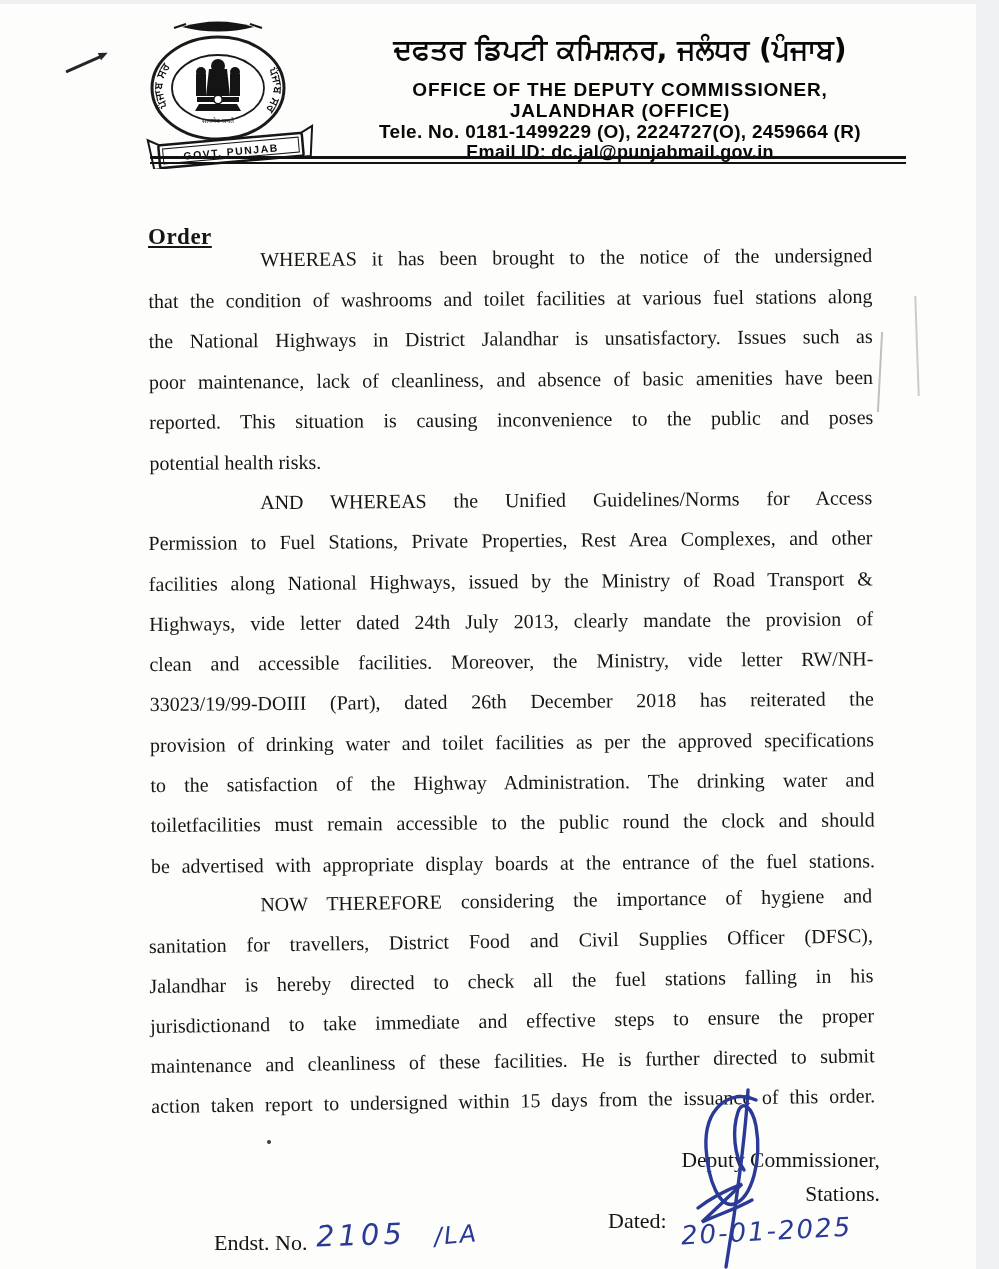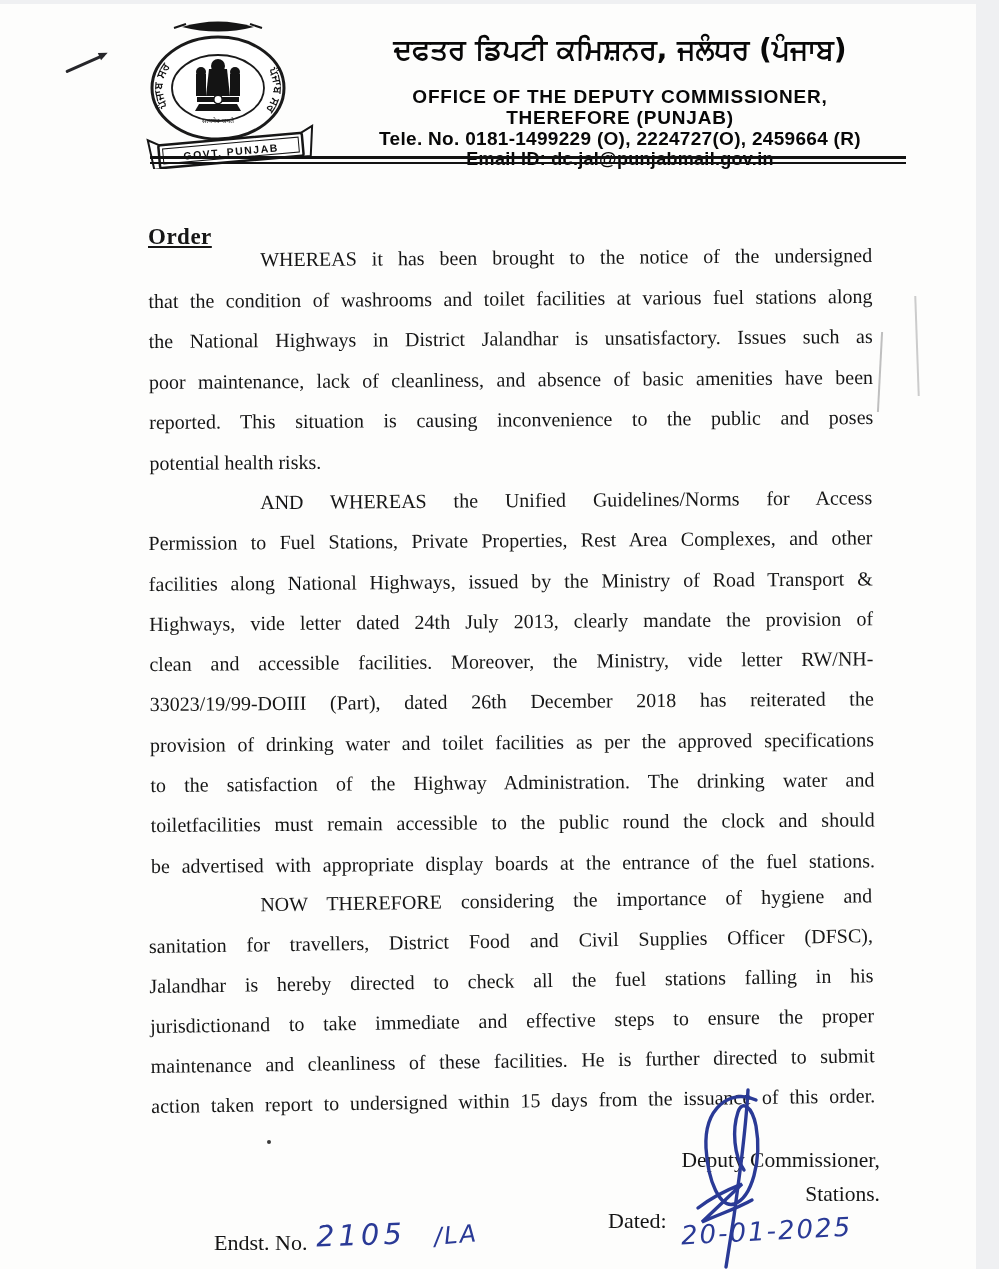--- a/index.html
+++ b/index.html
@@ -15,21 +15,21 @@
   
   .pen-tick{position:absolute; left:64px; top:62px; width:42px; height:3px; background:#26262a;
     transform:rotate(-24deg); border-radius:2px;}
   .pen-tick::after{content:""; position:absolute; right:-4px; top:-3px; border-left:9px solid #26262a;
     border-top:4px solid transparent; border-bottom:4px solid transparent;}
 
   
   .seal{position:absolute; left:146px; top:14px; width:195px; height:155px;}
   .hdr{position:absolute; left:320px; top:34px; width:600px; text-align:center;
     font-family:"Liberation Sans", sans-serif; font-weight:bold; color:#080808;}
-  .h-pa{font-size:28px; line-height:32px; margin-bottom:20px; font-family:"DejaVu Sans","Liberation Sans",sans-serif;}
+  .h-pa{font-size:28px; line-height:32px; margin-bottom:13px; font-family:"DejaVu Sans","Liberation Sans",sans-serif;}
   .h-en1{font-size:19px; line-height:21px; letter-spacing:.8px;}
   .h-en2{font-size:19px; line-height:21px; letter-spacing:.8px;}
   .h-tel{font-size:19px; line-height:21px; letter-spacing:.3px;}
   .h-em{font-size:18px; line-height:20px; letter-spacing:.3px;text-align:center;}
   .rule{position:absolute; left:150px; top:156px; width:756px; height:3px;
     border-top:3px solid #121212; border-bottom:2px solid #121212;}
 
   
   .order-title{position:absolute; left:148px; top:198px; font-size:23px; font-weight:bold;
     text-decoration:underline; letter-spacing:.5px;margin-top:26px;}
@@ -107,21 +107,21 @@
       <polygon points="154,126 168,119 164,149 152,149" fill="#ffffff" stroke="#161616" stroke-width="2"></polygon>
       <rect x="13" y="125" width="144" height="23" rx="2" fill="#ffffff" stroke="#161616" stroke-width="2.5"></rect>
       <rect x="17" y="129" width="136" height="15" fill="none" stroke="#161616" stroke-width="1"></rect>
       <text x="85" y="141.5" text-anchor="middle" font-size="10.5" font-weight="bold" letter-spacing="1.5" font-family="Liberation Sans, sans-serif" fill="#111">GOVT. PUNJAB</text>
     </g>
   </svg>
 
   <div class="hdr">
     <div class="h-pa">ਦਫਤਰ ਡਿਪਟੀ ਕਮਿਸ਼ਨਰ, ਜਲੰਧਰ (ਪੰਜਾਬ)</div>
     <div class="h-en1">OFFICE OF THE DEPUTY COMMISSIONER,</div>
-    <div class="h-en2">THEREFORE (PUNJAB)</div>
+    <div class="h-en2">JALANDHAR (OFFICE)</div>
     <div class="h-tel">Tele. No. 0181-1499229 (O), 2224727(O), 2459664 (R)</div>
     <div class="h-em">Email ID: dc.jal@punjabmail.gov.in</div>
   </div>
   <div class="rule"></div>
 
   <div class="order-title">Order</div>
 
   <div class="para p1">
     <div class="tline first">WHEREAS it has been brought to the notice of the undersigned</div>
     <div class="tline">that the condition of washrooms and toilet facilities at various fuel stations along</div>

